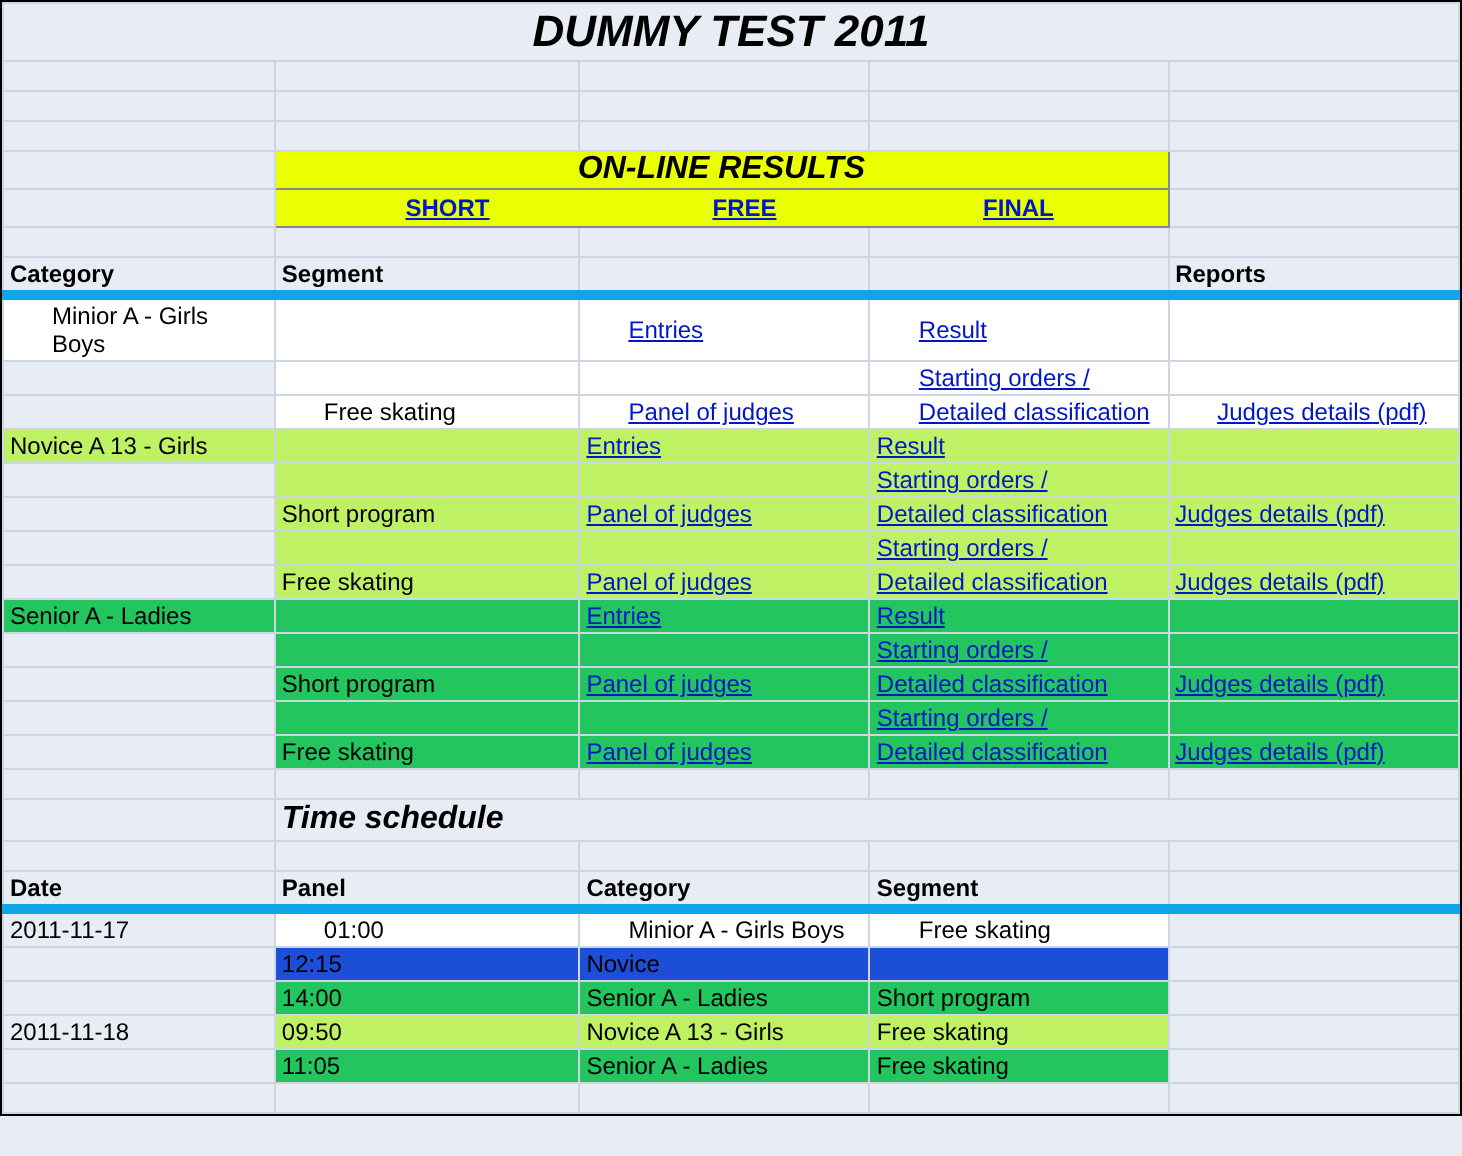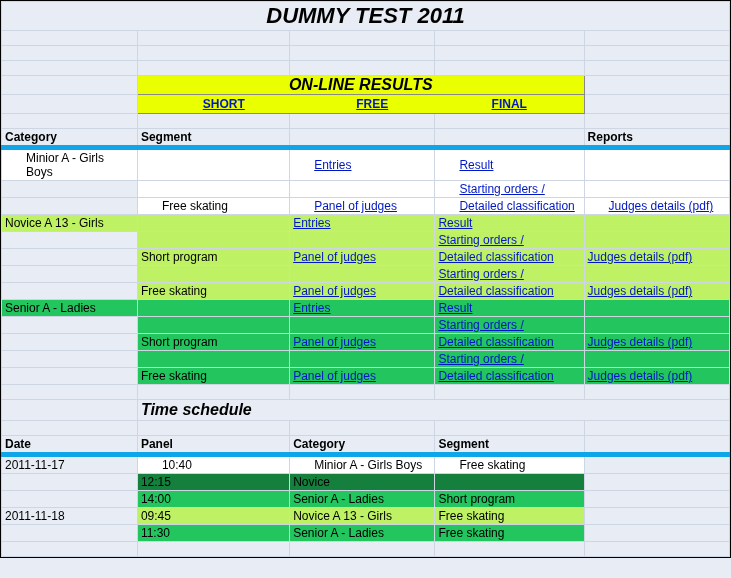--- a/index.html
+++ b/index.html
@@ -28,21 +28,21 @@
     border: 1px solid #888;
   }
   .online-title { font-size: 16px; font-weight: bold; font-style: italic; text-align: center; }
   .online-links { font-size: 12px; }
   .online-links a { color: #0018c4; text-decoration: underline; font-weight: bold; }
   .hdr td { font-weight: bold; border-bottom: 5px solid #0ea5e9; border-top: 1px solid #000; }
   .b-top { border-top: 1px solid #000 !important; }
   .c-blue  { background: #ffffff; padding-left: 24px; }
   .c-peach { background: #bef264; }
   .c-green { background: #22c55e; }
-  .c-plain { background: #15803d; }
+  .c-plain { background: #1d4ed8; }
   a.link { color: #0018c4; text-decoration: underline; }
   .schedule-title { font-size: 16px; font-weight: bold; font-style: italic; }
   .empty td { height: 15px; }
   .col-cat { width: 147px; }
   .col-seg { width: 165px; }
   .col-c3  { width: 157px; }
   .col-c4  { width: 157px; }
   .col-rep { width: 157px; }
 </style>
 </head>
@@ -245,49 +245,49 @@
     <td>Panel</td>
     <td>Category</td>
     <td>Segment</td>
     <td></td>
   </tr>
 
   </tbody>
       <tbody id="schedule-body">
         <tr>
           <td class=" b-top">2011-11-17</td>
-          <td class="c-blue b-top">10:40</td>
+          <td class="c-blue b-top">01:00</td>
           <td class="c-blue b-top">Minior A - Girls Boys</td>
           <td class="c-blue b-top">Free skating</td>
           <td class=" b-top"></td>
         </tr>
         <tr>
           <td class=""></td>
           <td class="c-plain">12:15</td>
           <td class="c-plain">Novice</td>
           <td class="c-plain"></td>
           <td class=""></td>
         </tr>
         <tr>
           <td class=""></td>
           <td class="c-green">14:00</td>
           <td class="c-green">Senior A - Ladies</td>
           <td class="c-green">Short program</td>
           <td class=""></td>
         </tr>
         <tr>
           <td class=" b-top">2011-11-18</td>
-          <td class="c-peach b-top">09:45</td>
+          <td class="c-peach b-top">09:50</td>
           <td class="c-peach b-top">Novice A 13 - Girls</td>
           <td class="c-peach b-top">Free skating</td>
           <td class=" b-top"></td>
         </tr>
         <tr>
           <td class=""></td>
-          <td class="c-green">11:30</td>
+          <td class="c-green">11:05</td>
           <td class="c-green">Senior A - Ladies</td>
           <td class="c-green">Free skating</td>
           <td class=""></td>
         </tr>
       </tbody>
 
   <tbody>
         <tr class="empty">
           <td class="b-top"></td>
           <td class="b-top"></td>

